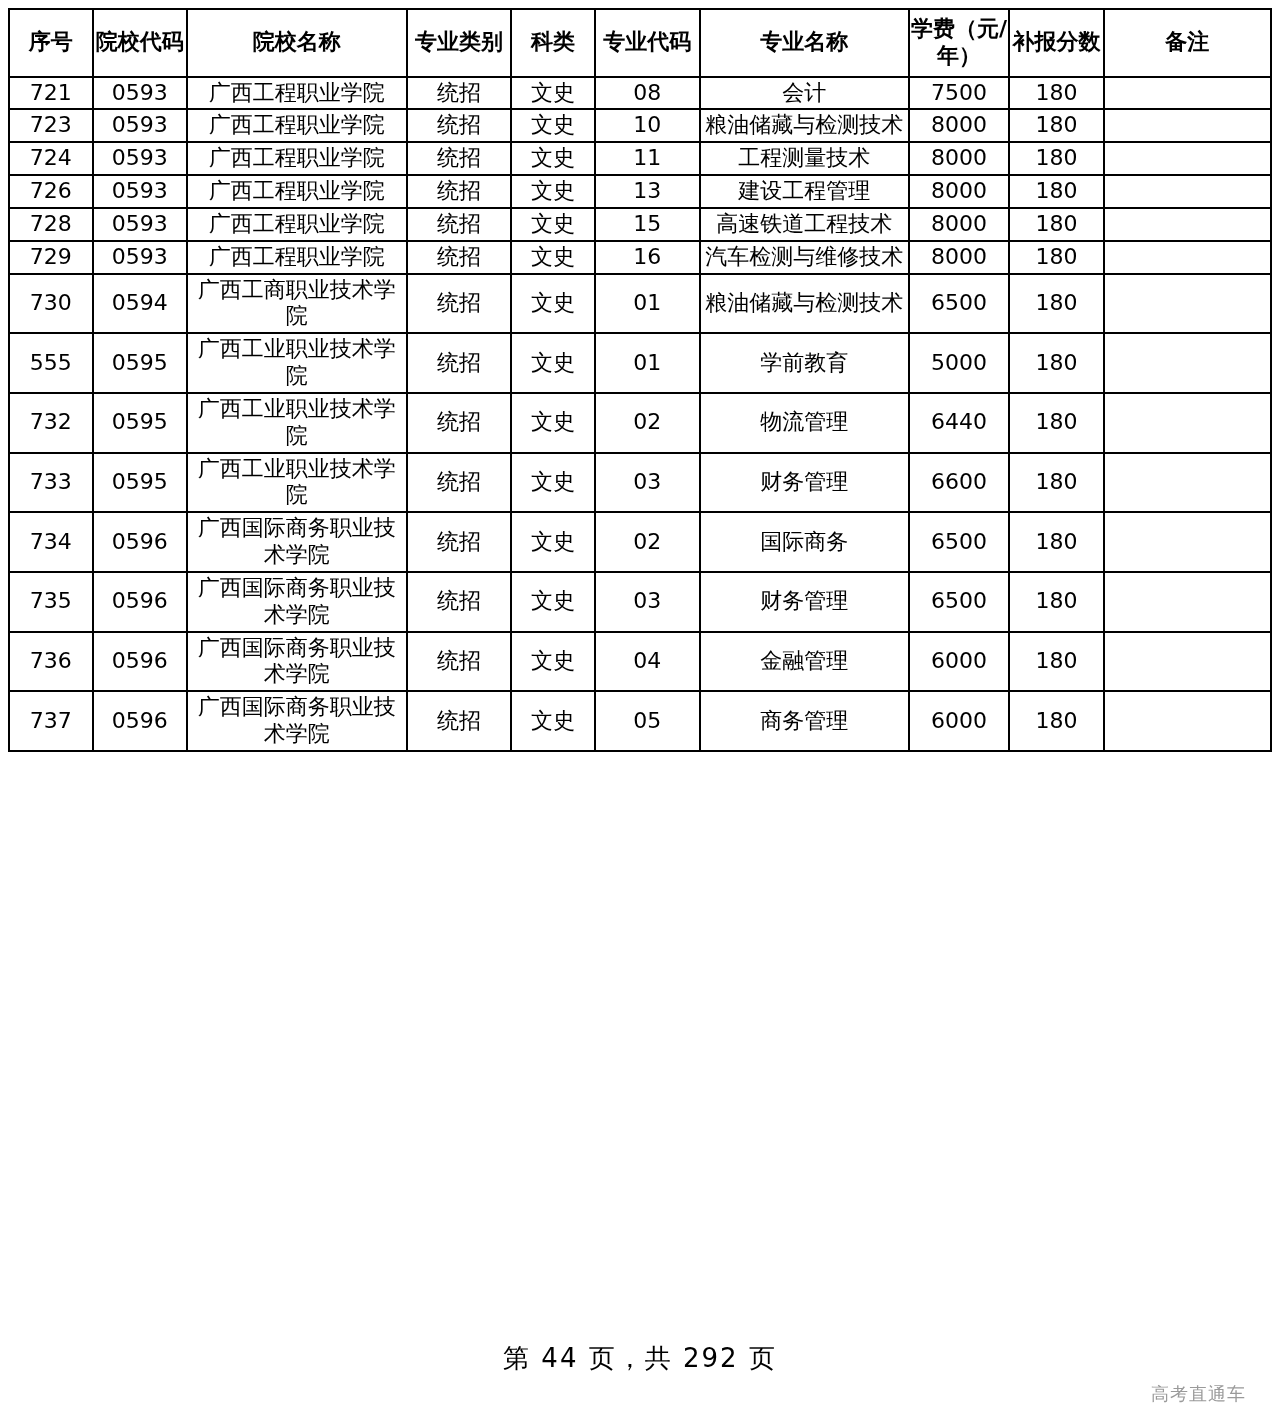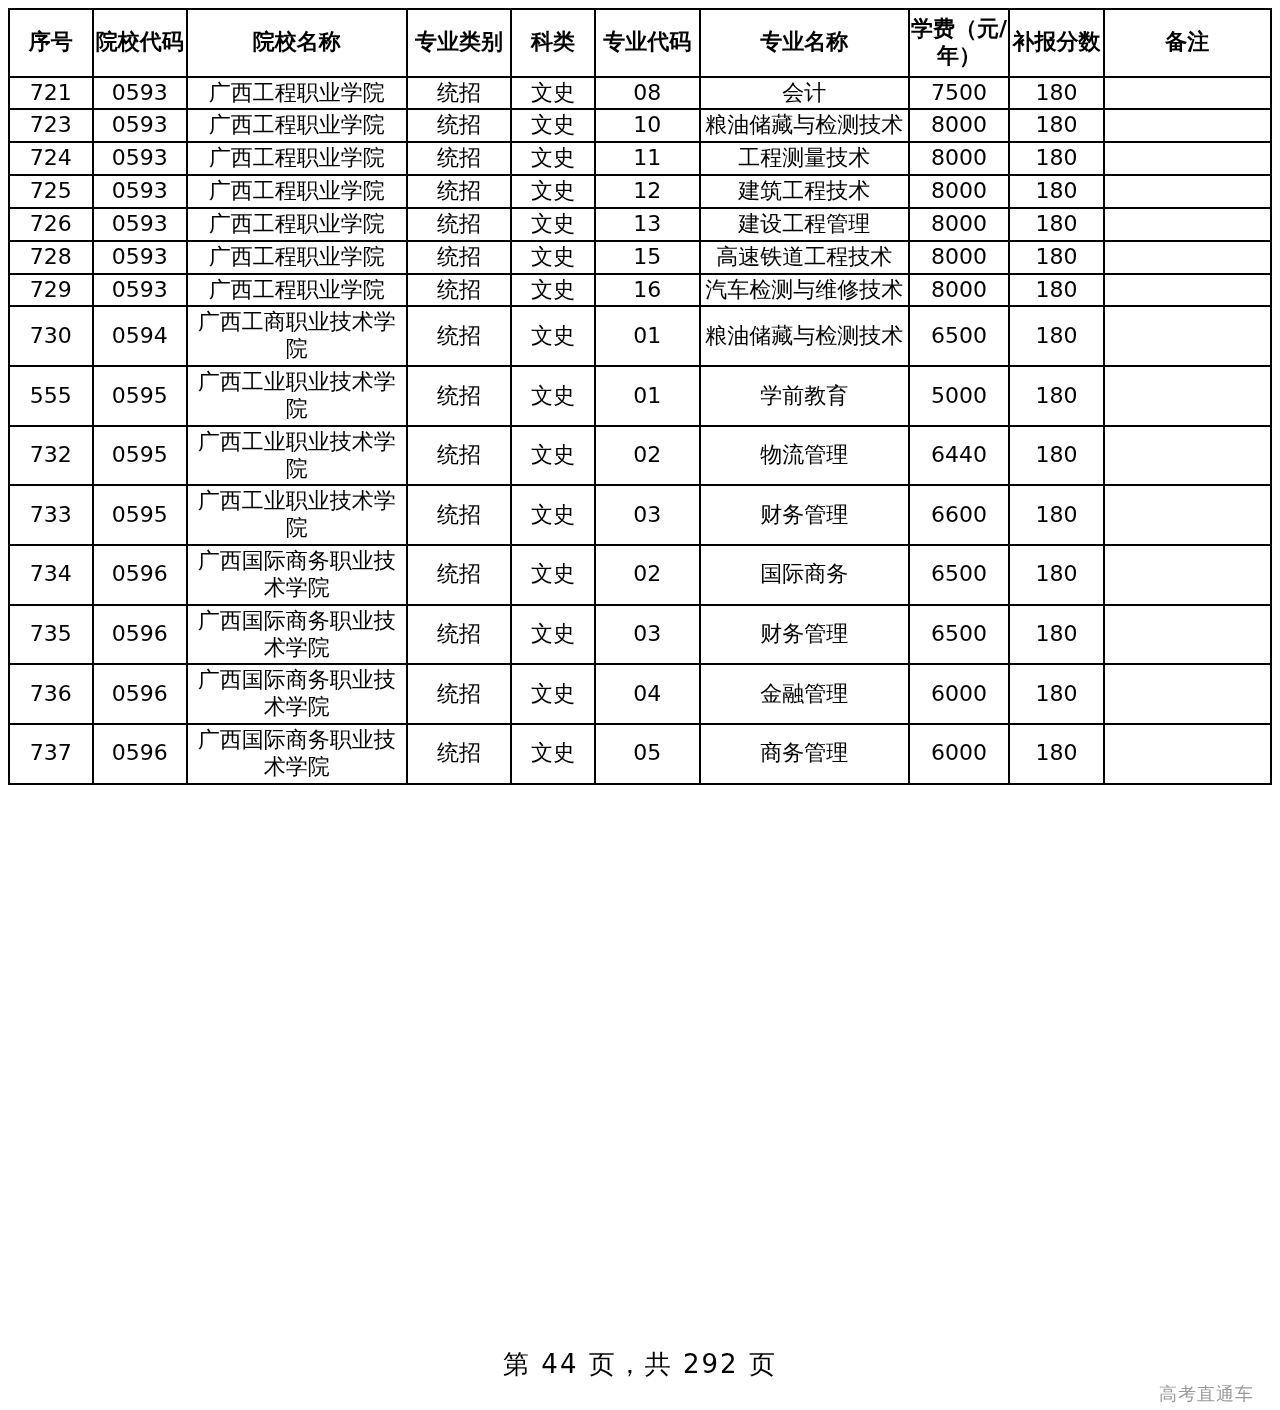--- a/index.html
+++ b/index.html
@@ -61,29 +61,29 @@
     padding-right: 4px;
     border-radius: 7px;
   }
   td.major {
     line-height: 1.2;
   }
   .footer {
     position: absolute;
     left: 0;
     right: 0;
-    bottom: 36px;
+    bottom: 42px;
     text-align: center;
     font-size: 26px;
     letter-spacing: 2px;
     font-family: "DejaVu Sans", "Liberation Sans", sans-serif;
   }
   .watermark {
     position: absolute;
-    right: 26px;
+    right: 34px;
     bottom: 12px;
     font-size: 18px;
     color: #9a9a9a;
     letter-spacing: 1px;
     margin-top: 8px;
   }
 </style>
 </head>
 <body>
 
@@ -147,32 +147,20 @@
           <td class="school">广西工程职业学院</td>
           <td>统招</td>
           <td>文史</td>
           <td>11</td>
           <td class="major">工程测量技术</td>
           <td>8000</td>
           <td>180</td>
           <td></td>
         </tr>
         <tr>
-          <td>725</td>
-          <td>0593</td>
-          <td class="school">广西工程职业学院</td>
-          <td>统招</td>
-          <td>文史</td>
-          <td>12</td>
-          <td class="major">建筑工程技术</td>
-          <td>8000</td>
-          <td>180</td>
-          <td></td>
-        </tr>
-        <tr>
           <td>726</td>
           <td>0593</td>
           <td class="school">广西工程职业学院</td>
           <td>统招</td>
           <td>文史</td>
           <td>13</td>
           <td class="major">建设工程管理</td>
           <td>8000</td>
           <td>180</td>
           <td></td>

